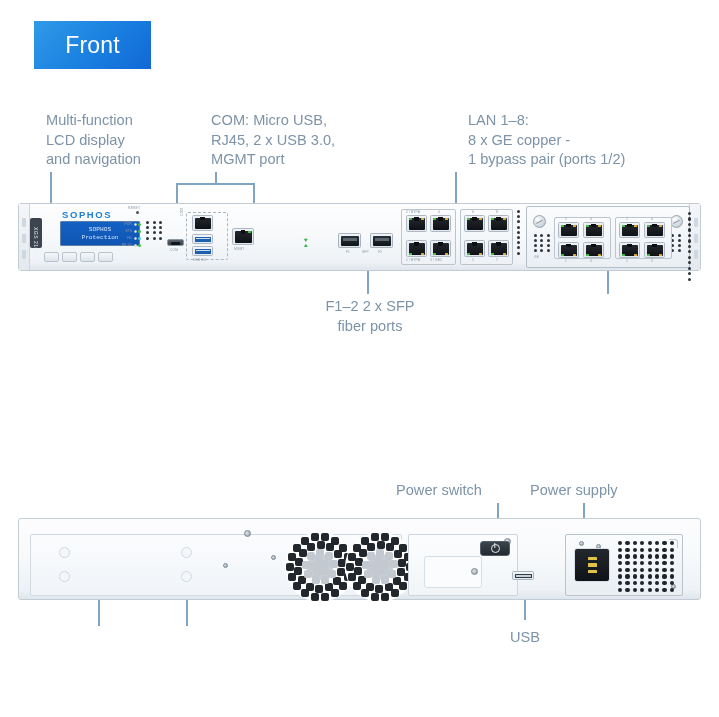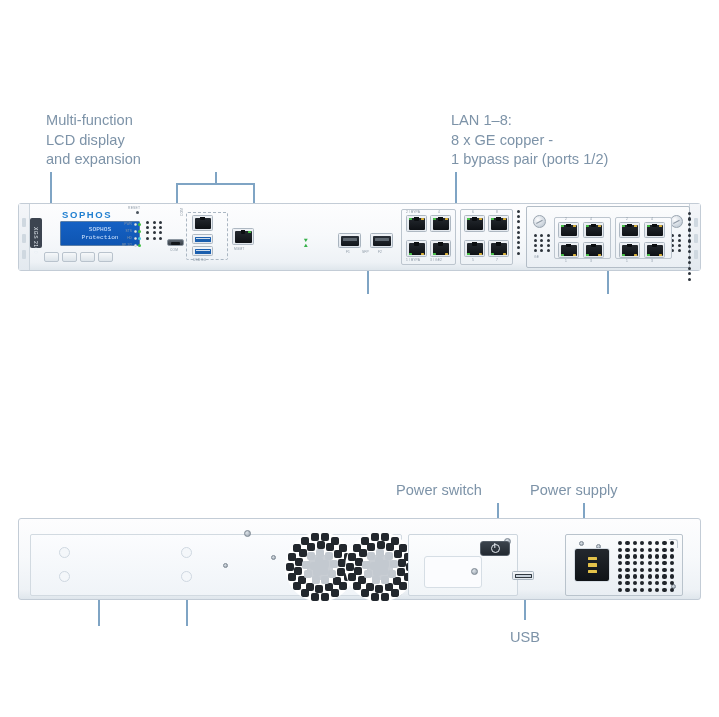--- a/index.html
+++ b/index.html
@@ -270,25 +270,31 @@
     position:absolute;width:9px;height:9px;
     border-top:1.5px solid #c3ccd5;border-right:1.5px solid #c3ccd5;
     border-radius:0 3px 0 0;box-sizing:border-box;
   }
 </style>
 </head>
 <body>
 
 <div class="stage">
 
+  <div class="badge" id="badge-front">
+    <span>Front</span>
+  </div>
 
   <div class="cap left" style="left:46px;top:111px;width:160px;">Multi-function
 LCD display
-and expansion</div>
-  <div class="cap left" style="left:451px;top:111px;width:240px;">LAN 1–8:
+and navigation</div>
+  <div class="cap left" style="left:211px;top:111px;width:200px;">COM: Micro USB,
+RJ45, 2 x USB 3.0,
+MGMT port</div>
+  <div class="cap left" style="left:468px;top:111px;width:240px;">LAN 1–8:
 8 x GE copper -
 1 bypass pair (ports 1/2)</div>
 
   <div class="lead v" style="left:50px;top:172px;height:32px;"></div>
   <div class="lead v" style="left:215px;top:172px;height:12px;"></div>
   <div class="lead h" style="left:176px;top:183px;width:78px;"></div>
   <div class="lead v" style="left:176px;top:183px;height:21px;"></div>
   <div class="lead v" style="left:253px;top:183px;height:21px;"></div>
   <div class="lead v" style="left:455px;top:172px;height:32px;"></div>
 
@@ -564,20 +570,22 @@
       <i></i>
       <i></i>
       <i></i>
       <i></i>
       <i></i>
     </div>
 
   <div class="lead v" style="left:367px;top:271px;height:23px;"></div>
   <div class="lead v" style="left:607px;top:271px;height:23px;"></div>
 
+  <div class="cap center" style="left:300px;top:297px;width:140px;">F1–2  2 x SFP
+fiber ports</div>
 
 
   <div class="cap left" style="left:530px;top:481px;width:130px;">Power supply</div>
   <div class="cap left" style="left:396px;top:481px;width:120px;">Power switch</div>
 
   <div class="lead v" style="left:497px;top:503px;height:38px;"></div>
   <div class="lead v" style="left:583px;top:503px;height:31px;"></div>
 
   <div class="chassis" id="back-chassis"></div>
 

